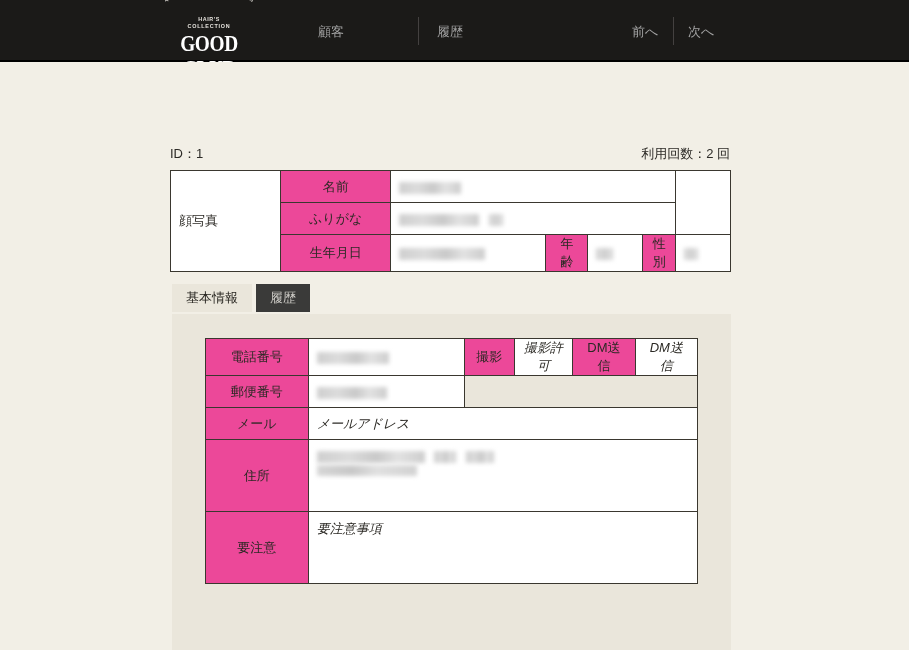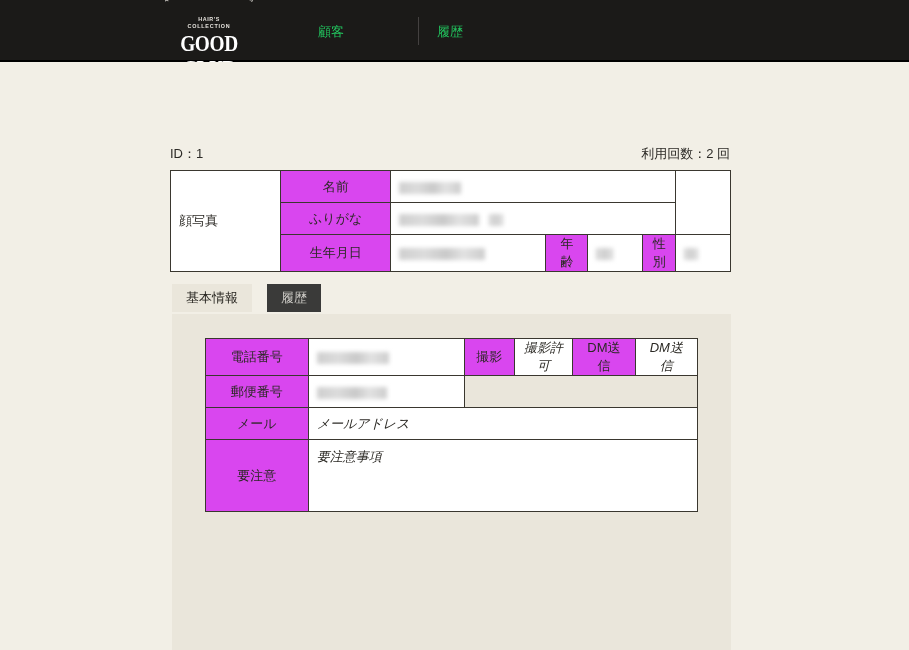--- a/index.html
+++ b/index.html
@@ -54,21 +54,21 @@
     transform-origin: center top;
   }
   .logo .since {
     font-size: 6.2px; letter-spacing: 1.1px; font-weight: bold;
     margin-top: 5px; color: #ddd9d2;
   }
 
   .nav-left { position: absolute; left: 300px; top: 0; height: 62px; display: flex; align-items: center; }
   .nav-right { position: absolute; right: 180px; top: 0; height: 62px; display: flex; align-items: center; }
   .nav-item {
-    color: #22c55e; font-size: 13px; line-height: 1;
+    color: #a3a3a3; font-size: 13px; line-height: 1;
     padding: 0 0; cursor: pointer; white-space: nowrap;
   }
   .nav-slot { width: 118px; text-align: left; padding-left: 18px; }
   .nav-slot.r { width: 55px; text-align: left; padding-left: 14px; }
   .nav-div { width: 1px; height: 28px; background: #444140; }
 
   
   .page { position: relative; width: 909px; height: 530px; background: #F2EFE6; }
 
   .idrow {
@@ -83,31 +83,31 @@
     position: absolute; left: 170px; top: 108px;
     width: 561px;
     border: 1px solid #3a372f;
     background: #fff;
   }
   .profile td {
     border: 1px solid #3a372f;
     font-size: 13px; color: #2b2924;
     height: 32px; padding: 0 8px;
   }
-  .lbl { background: #d946ef; text-align: center; font-weight: normal; }
+  .lbl { background: #ec4899; text-align: center; font-weight: normal; }
   .val { background: #fff; }
   .photo-cell {
     background: #fff; text-align: left; color: #b9b4a8;
     font-size: 12px; width: 105px;
   }
 
   
   .tabs {
     position: absolute; left: 172px; top: 222px;
-    display: flex; align-items: flex-end; gap: 15px; z-index: 3;
+    display: flex; align-items: flex-end; gap: 4px; z-index: 3;
   }
   .tab {
     font-size: 13px; padding: 7px 14px 8px;
     cursor: pointer; line-height: 1;
   }
   .tab.active { background: #EAE6DB; color: #26241f; }
   .tab.inactive { background: #3a3a39; color: #cfcdc8; }
 
   
   .panel {
@@ -159,20 +159,25 @@
     <div class="main">GOOD CLUB</div>
     <div class="since">SINCE 1998</div>
   </div>
 
   <div class="nav-left">
     <div class="nav-item nav-slot">顧客</div>
     <div class="nav-div"></div>
     <div class="nav-item nav-slot">履歴</div>
   </div>
 
+  <div class="nav-right">
+    <div class="nav-item nav-slot r">前へ</div>
+    <div class="nav-div"></div>
+    <div class="nav-item nav-slot r">次へ</div>
+  </div>
 </div>
 
 <div class="page">
 
   <div class="idrow">
     <div>ID：1</div>
     <div>利用回数：2 回</div>
   </div>
 
   <table class="tbl profile">
@@ -234,20 +239,29 @@
           <span class="rd" style="width:70px"></span>
         </td>
         <td class="blank" colspan="4"></td>
       </tr>
 
       <tr class="row-h">
         <td class="lbl">メール</td>
         <td class="inp ph" colspan="5">メールアドレス</td>
       </tr>
 
+      <tr>
+        <td class="lbl row-tall-lbl">住所</td>
+        <td class="inp row-tall" colspan="5">
+          <span class="rd" style="width:108px"></span>
+          <span class="rd" style="width:22px;margin-left:6px"></span>
+          <span class="rd" style="width:28px;margin-left:6px"></span>
+          <span class="rd2" style="width:100px"></span>
+        </td>
+      </tr>
 
 
       <tr>
         <td class="lbl row-tall-lbl">要注意</td>
         <td class="inp row-tall ph" colspan="5">要注意事項</td>
       </tr>
     </tbody>
       </table>
   </div>
 

